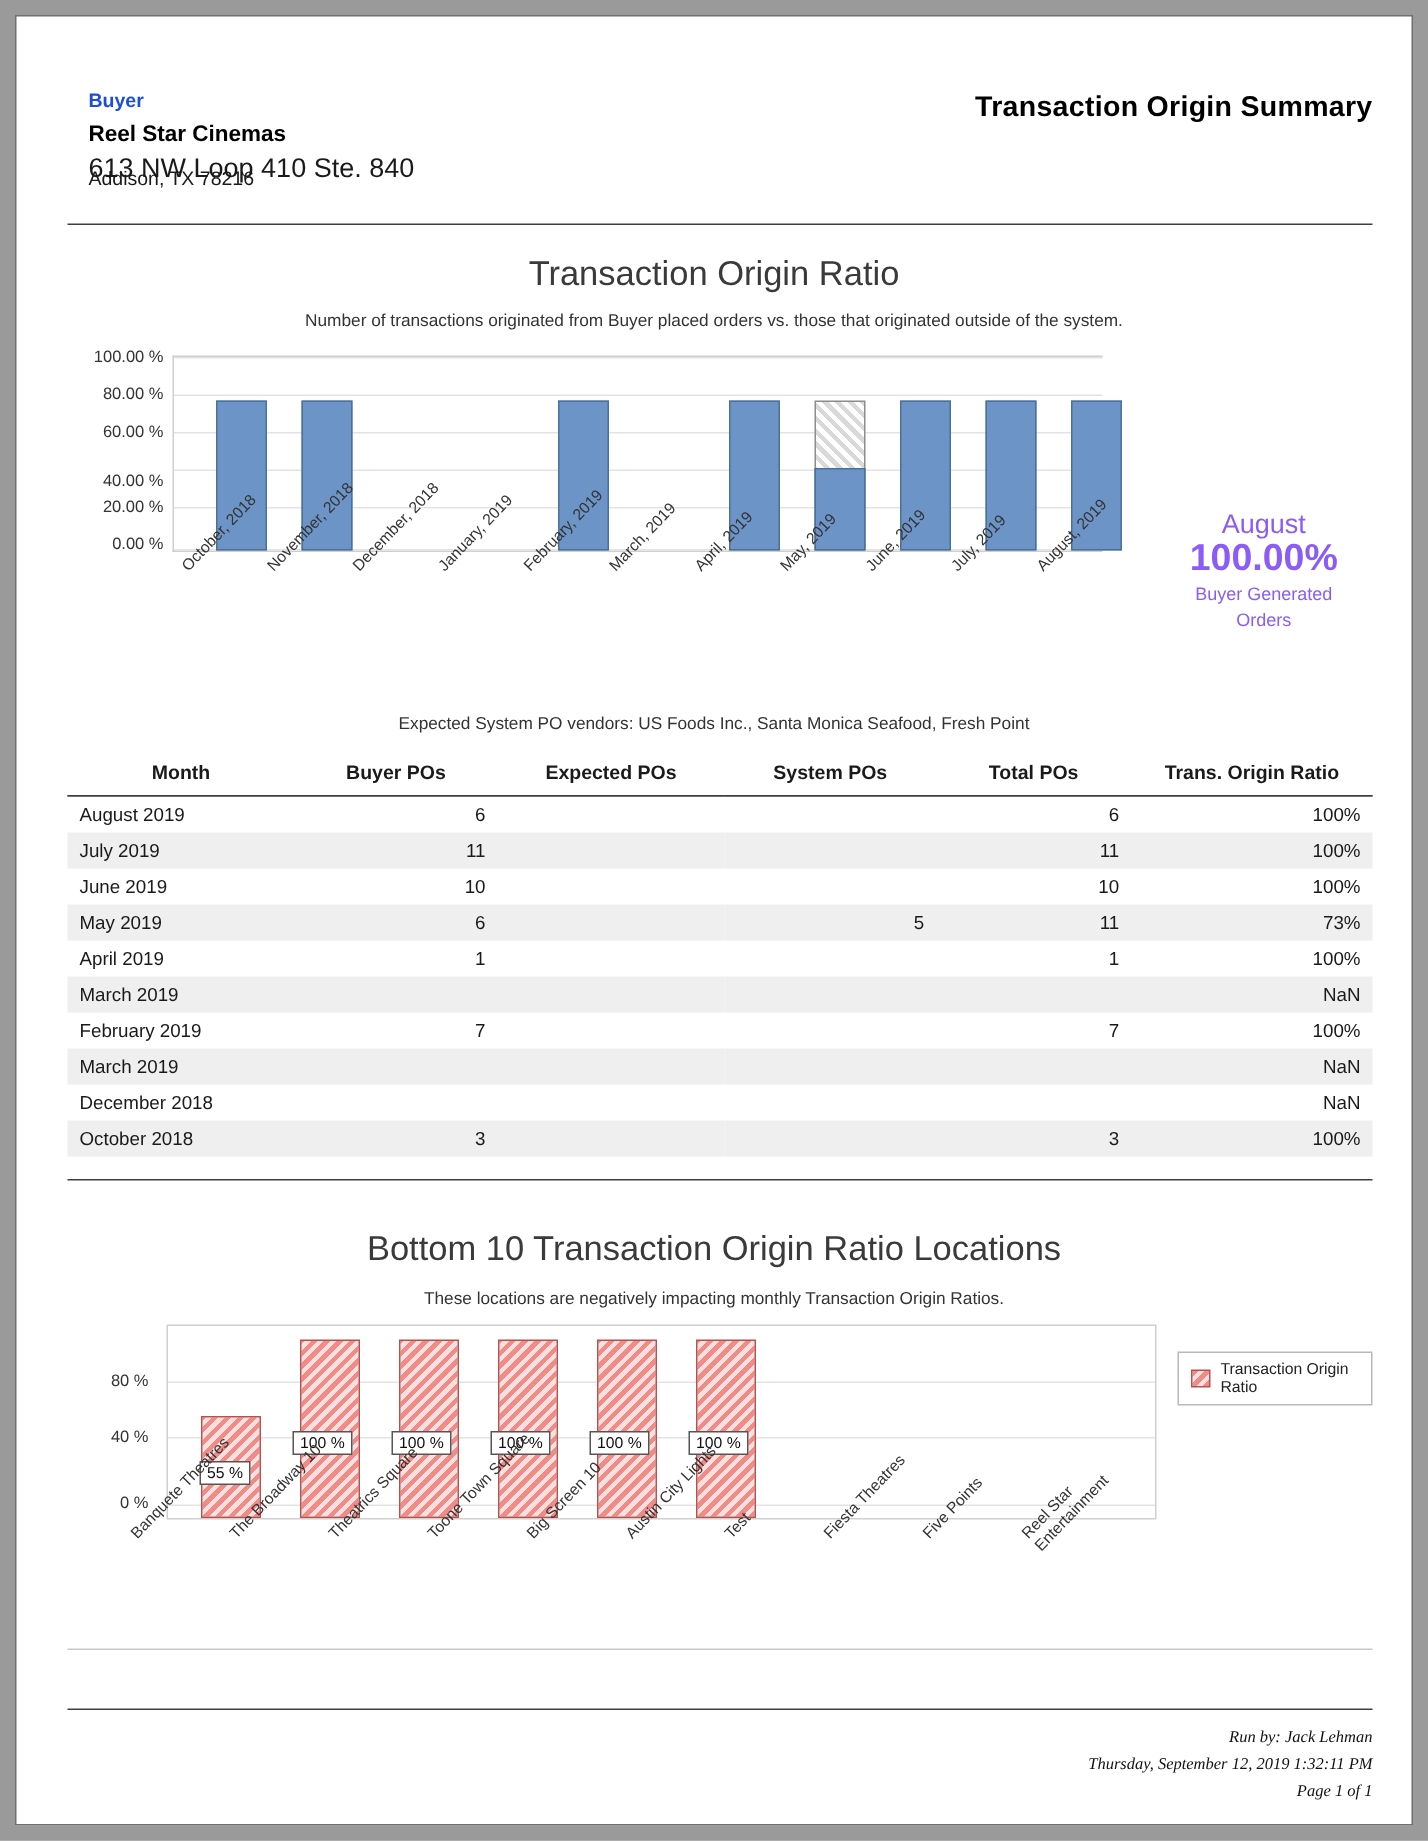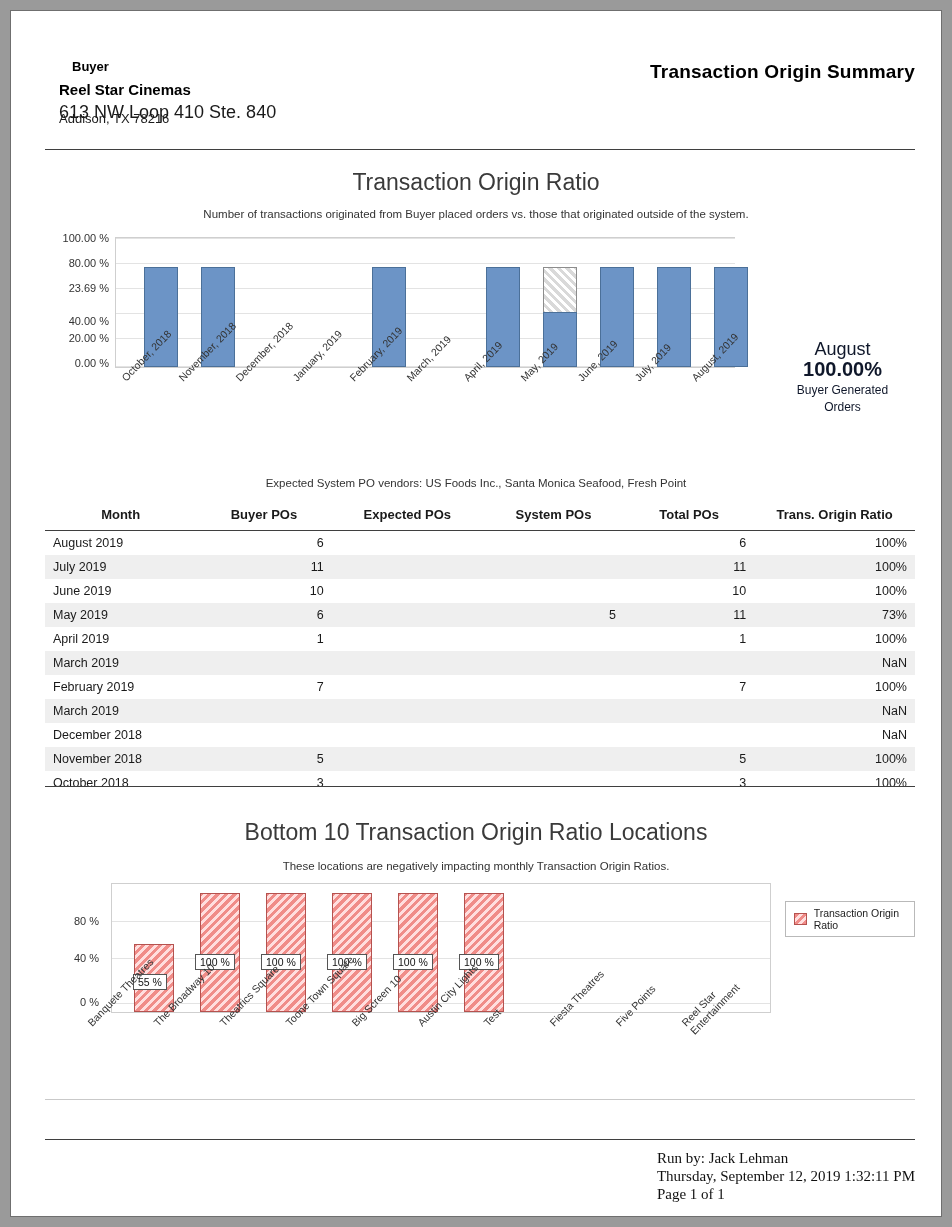--- a/index.html
+++ b/index.html
@@ -34,25 +34,25 @@
     height: 1165px;
   }
 
   
   .hdr {
     position: relative;
     height: 110px;
   }
   .buyer-label {
     position: absolute;
-    left: 35px;
+    left: 22px;
     top: 28px;
     font-size: 13px;
     font-weight: bold;
-    color: #000000;
+    color: #1d4ed8;
   }
   .buyer-name {
     position: absolute;
     left: 22px;
     top: 50px;
     font-size: 15px;
     font-weight: bold;
     color: #000;
   }
   .buyer-addr1 {
@@ -183,24 +183,24 @@
     background: repeating-linear-gradient(45deg, #d6d6d6 0 3px, #ffffff 3px 6px);
     border: 1px solid #8c8c8c;
   }
 
   .kpi {
     position: absolute;
     left: 718px;
     top: 308px;
     width: 175px;
     text-align: center;
-    color: #0f172a;
+    color: #8b5cf6;
   }
   .kpi .m { font-size: 18px; }
-  .kpi .v { font-size: 20px; font-weight: bold; margin-top: -2px;}
+  .kpi .v { font-size: 25px; font-weight: bold; margin-top: -2px;}
   .kpi .c { font-size: 12px; line-height: 15px; margin-top: 2px;}
 
   .vendors-note {
     position: absolute;
     left: 0; right: 0;
     top: 446px;
     text-align: center;
     font-size: 11.5px;
     color: #333;
   }
@@ -316,24 +316,26 @@
     background: repeating-linear-gradient(-45deg, #f08c88 0 3px, #ffdede 3px 6px);
     border: 1px solid #b5524f;
     box-sizing: border-box;
   }
 
   
   .footer {
     position: absolute;
     right: 0;
     top: 1118px;
-    font-size: 15px;
+    text-align: right;
+    font-size: 11px;
     color: #111;
     line-height: 18px;
     font-family: "Liberation Serif", serif;
+    font-style: italic;
   }
 </style>
 </head>
 <body>
 
 <div id="page">
   <div class="sheet">
     <div class="inner">
 
       <div class="hdr">
@@ -343,21 +345,21 @@
         <div class="buyer-addr2">Addison, TX 78216</div>
         <div class="report-title">Transaction Origin Summary</div>
       </div>
       <div class="rule" style="top:118px"></div>
 
       <div class="chart1-title">Transaction Origin Ratio</div>
       <div class="chart1-sub">Number of transactions originated from Buyer placed orders vs. those that originated outside of the system.</div>
 
       <div class="ylab" style="top:201px">100.00 %</div>
       <div class="ylab" style="top:226px">80.00 %</div>
-      <div class="ylab" style="top:251px">23.69 %</div>
+      <div class="ylab" style="top:251px">60.00 %</div>
       <div class="ylab" style="top:284px">40.00 %</div>
       <div class="ylab" style="top:301px">20.00 %</div>
       <div class="ylab" style="top:326px">0.00 %</div>
 
       <div class="plot1">
         <div class="gl" style="top:0px"></div>
         <div class="gl" style="top:25px"></div>
         <div class="gl" style="top:50px"></div>
         <div class="gl" style="top:75px"></div>
         <div class="gl" style="top:100px"></div>
@@ -476,28 +478,20 @@
           </tr>
           <tr>
             <td>December 2018</td>
             <td class="num"></td>
             <td class="num"></td>
             <td class="num"></td>
             <td class="num"></td>
             <td class="num">NaN</td>
           </tr>
           <tr>
-            <td>November 2018</td>
-            <td class="num">5</td>
-            <td class="num"></td>
-            <td class="num"></td>
-            <td class="num">5</td>
-            <td class="num">100%</td>
-          </tr>
-          <tr>
             <td>October 2018</td>
             <td class="num">3</td>
             <td class="num"></td>
             <td class="num"></td>
             <td class="num">3</td>
             <td class="num">100%</td>
           </tr>
         </tbody>
       </table>
 

